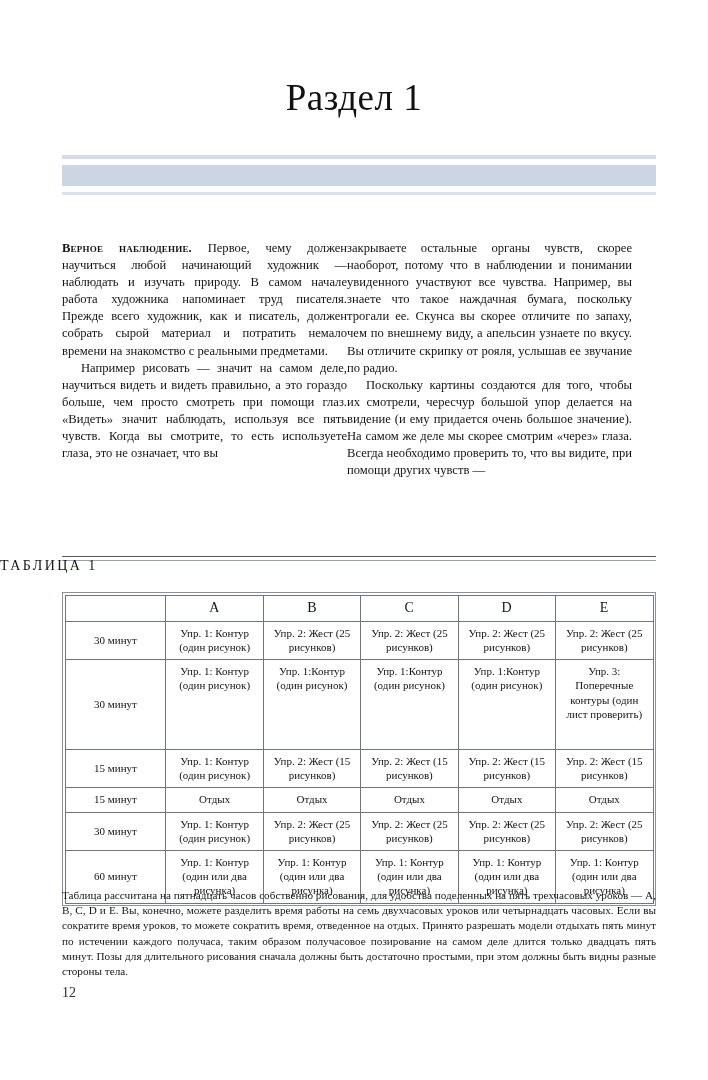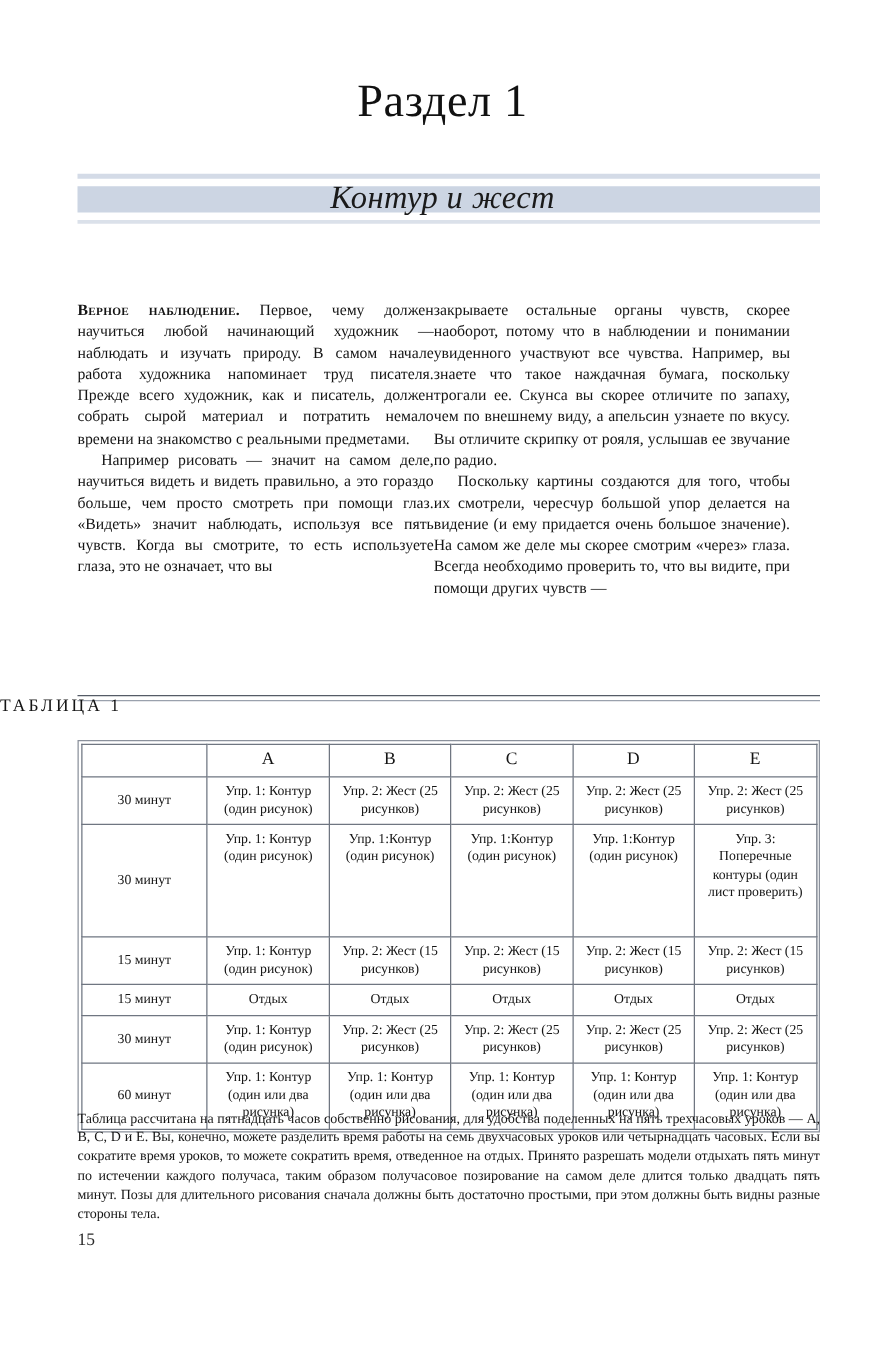--- a/index.html
+++ b/index.html
@@ -24,21 +24,21 @@
     box-sizing: border-box;
   }
 
   
   .chapter-title {
     text-align: center;
     font-size: 37px;
     font-weight: 400;
     letter-spacing: 0.5px;
     margin: 0;
-    padding-top: 60px;
+    padding-top: 76px;
     color: #111111;
     font-family: "Liberation Serif", "DejaVu Serif", serif;
   }
 
   
   .title-band {
     position: relative;
     margin-top: 34px;
     height: 46px;
   }
@@ -208,23 +208,20 @@
 <body>
 
 <div class="page">
 
   <h1 class="chapter-title">Раздел 1</h1>
 
   <div class="title-band">
     <div class="band-stripe thin-top"></div>
     <div class="band-stripe thick-mid"></div>
     <div class="band-stripe thin-bot"></div>
-    <div class="chapter-subtitle">
-      <span class="sub-inner">Контур и жест</span>
-    </div>
   </div>
 
   <div class="columns">
     <div class="col">
       <p><span class="lead-caps">Верное наблюдение.</span><span> Первое, чему должен научиться любой начинающий художник — наблюдать и изучать природу. В самом начале работа художника напоминает труд писателя. Прежде всего художник, как и писатель, должен собрать сырой материал и потратить немало времени на знакомство с реальными предметами.</span></p>
       <p>Например рисовать — значит на самом деле, научиться видеть и видеть правильно, а это гораздо больше, чем просто смотреть при помощи глаз. «Видеть» значит наблюдать, используя все пять чувств. Когда вы смотрите, то есть используете глаза, это не означает, что вы</p>
     </div>
     <div class="col">
       <p>закрываете остальные органы чувств, скорее наоборот, потому что в наблюдении и понимании увиденного участвуют все чувства. Например, вы знаете что такое наждачная бумага, поскольку трогали ее. Скунса вы скорее отличите по запаху, чем по внешнему виду, а апельсин узнаете по вкусу. Вы отличите скрипку от рояля, услышав ее звучание по радио.</p>
       <p>Поскольку картины создаются для того, чтобы их смотрели, чересчур большой упор делается на видение (и ему придается очень большое значение). На самом же деле мы скорее смотрим «через» глаза. Всегда необходимо проверить то, что вы видите, при помощи других чувств —</p>
@@ -305,15 +302,15 @@
             <td>Упр. 1: Контур (один или два рисунка)</td>
           </tr>
         </tbody>
     </table>
   </div>
 
   <div class="table-caption">
     <p>Таблица рассчитана на пятнадцать часов собственно рисования, для удобства поделенных на пять трехчасовых уроков — A, B, C, D и E. Вы, конечно, можете разделить время работы на семь двухчасовых уроков или четырнадцать часовых. Если вы сократите время уроков, то можете сократить время, отведенное на отдых. Принято разрешать модели отдыхать пять минут по истечении каждого получаса, таким образом получасовое позирование на самом деле длится только двадцать пять минут. Позы для длительного рисования сначала должны быть достаточно простыми, при этом должны быть видны разные стороны тела.</p>
   </div>
 
-  <div class="folio">15</div>
+  <div class="folio">12</div>
 
 </div>
 
 </body></html>

